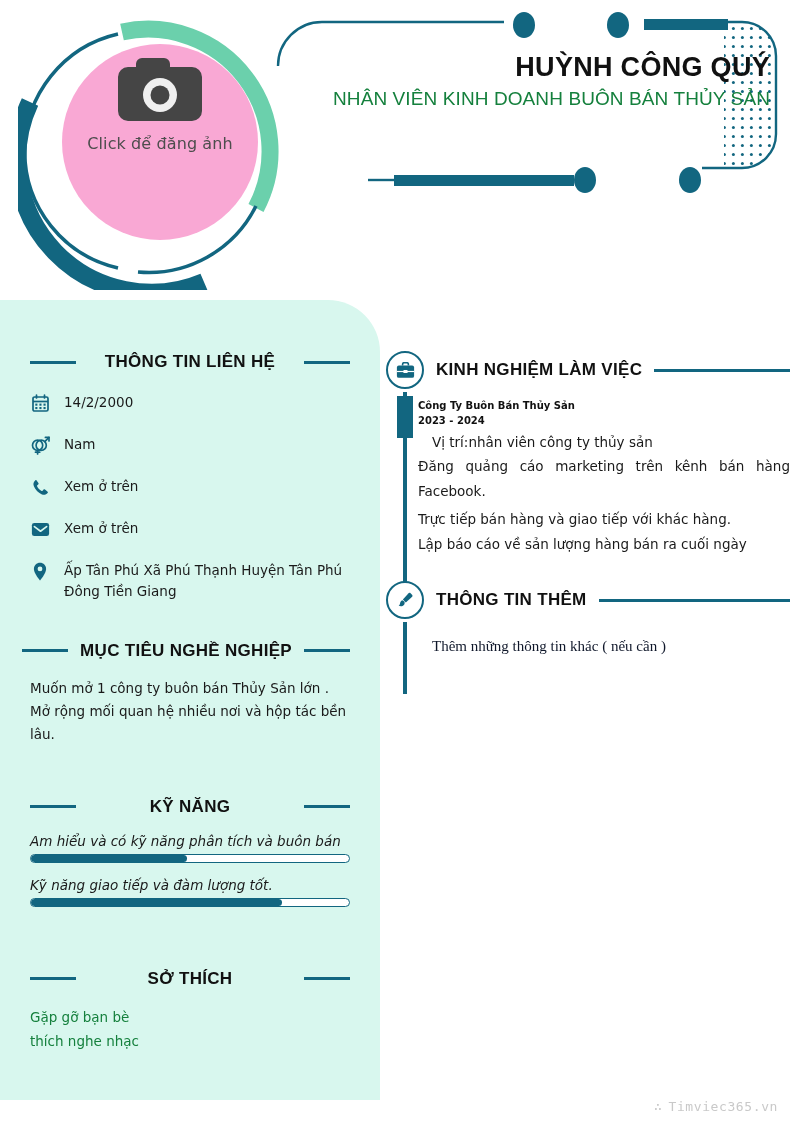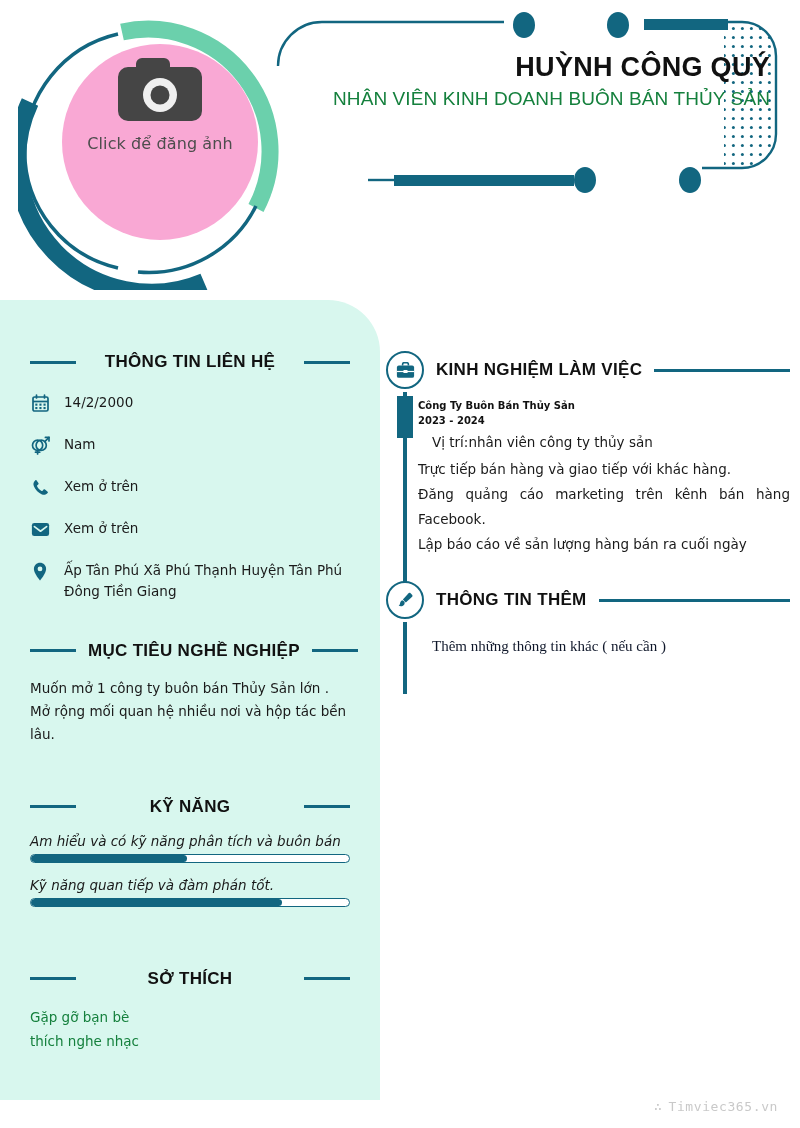--- a/index.html
+++ b/index.html
@@ -115,21 +115,21 @@
     width: 404px;
   }
 
   
   .sb-section { padding: 0 30px; }
 
   .sb-title-row {
     display: flex;
     align-items: center;
     gap: 12px;
-    justify-content: space-between;
+    justify-content: flex-end;
   }
   .sb-line {
     height: 3px;
     background: #126680;
     flex: 0 0 46px;
   }
   .sb-title {
     font-size: 17px;
     font-weight: bold;
     color: #111111;
@@ -478,21 +478,21 @@
         <div class="skill-body">
 
           <div class="skill-item">
             <div class="skill-label">Am hiểu và có kỹ năng phân tích và buôn bán</div>
             <div class="skill-track">
               <div class="skill-fill" id="skillfill0" style="width: 49%;"></div>
             </div>
           </div>
 
           <div class="skill-item">
-            <div class="skill-label">Kỹ năng quan tiếp và đàm phán tốt.</div>
+            <div class="skill-label">Kỹ năng giao tiếp và đàm lượng tốt.</div>
             <div class="skill-track">
               <div class="skill-fill" id="skillfill1" style="width: 79%;"></div>
             </div>
           </div>
 
         </div>
       </div>
 
       <div class="sb-section" style="padding-top:48px;">
         <div class="sb-title-row">
@@ -525,22 +525,22 @@
         </div>
 
         <div class="timeline" style="padding-top:6px;">
           <span class="tl-rail" style="height:200px;"></span>
           <span class="tl-knob"></span>
 
           <div>
             <div class="exp-title">Công Ty Buôn Bán Thủy Sản</div>
             <div class="exp-title">2023 - 2024</div>
             <div class="exp-role">Vị trí:nhân viên công ty thủy sản</div>
+            <div class="exp-bullet justify">Đăng quảng cáo marketing trên kênh bán hàng Facebook.</div>
             <div class="exp-bullet" style="margin-top:3px;">Trực tiếp bán hàng và giao tiếp với khác hàng.</div>
-            <div class="exp-bullet justify">Đăng quảng cáo marketing trên kênh bán hàng Facebook.</div>
             <div class="exp-bullet">Lập báo cáo về sản lượng hàng bán ra cuối ngày</div>
           </div>
         </div>
       </div>
 
       <div class="main-section" style="padding-top:22px;">
         <div class="main-head">
           <span class="head-badge">
             <svg width="20" height="20" viewBox="0 0 20 20">
               <path d="M15.6 3.3 C14.9 2.6 14 2.7 13.3 3.4 L7.9 9.5 l2.9 2.9 l6.1 -5.4

